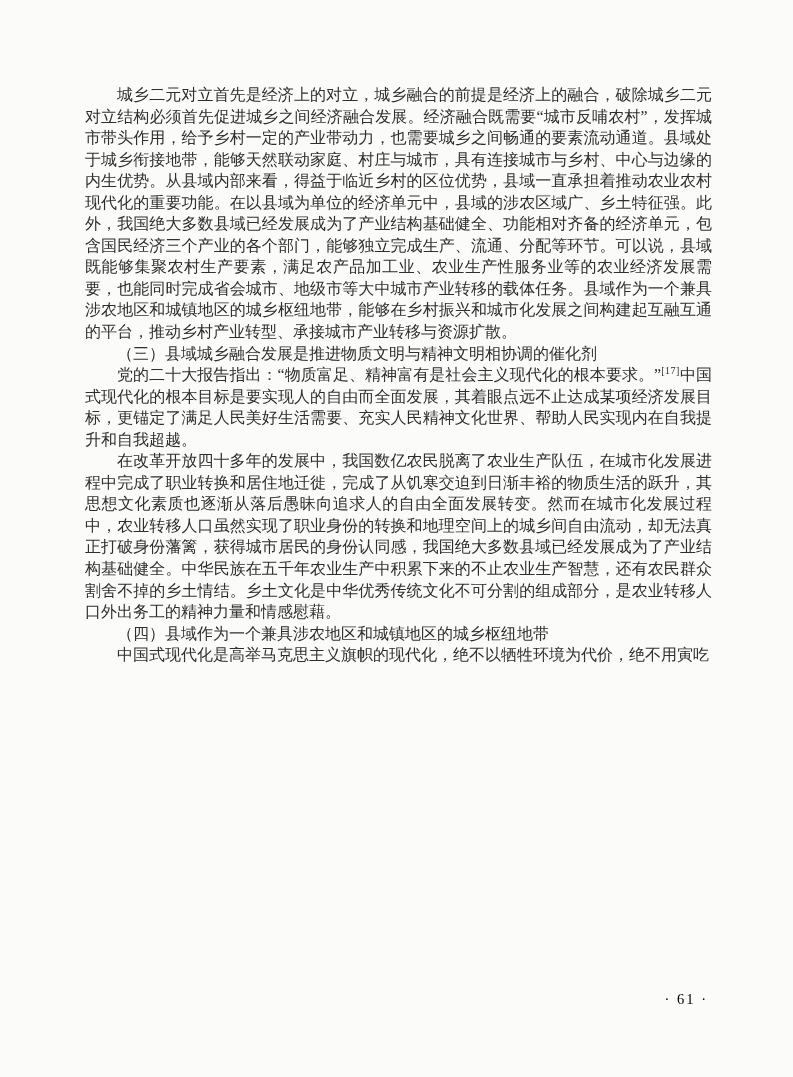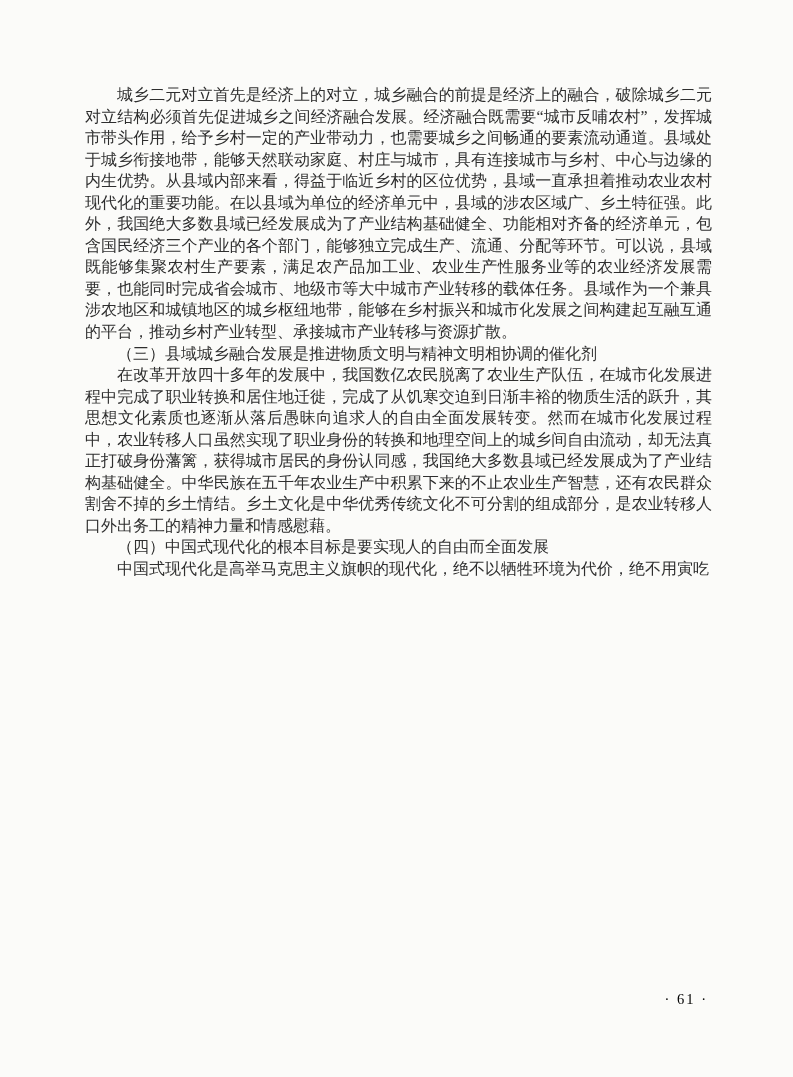--- a/index.html
+++ b/index.html
@@ -46,18 +46,19 @@
     color: #000000;
   }
 </style>
 </head>
 <body>
 
 <div style="width:793px;height:1077px;">
   <main class="page-body" id="paragraphs-container">
       <p class="para"><span>城乡二元对立首先是经济上的对立，城乡融合的前提是经济上的融合，破除城乡二元对立结构必须首先促进城乡之间经济融合发展。经济融合既需要“城市反哺农村”，发挥城市带头作用，给予乡村一定的产业带动力，也需要城乡之间畅通的要素流动通道。县域处于城乡衔接地带，能够天然联动家庭、村庄与城市，具有连接城市与乡村、中心与边缘的内生优势。从县域内部来看，得益于临近乡村的区位优势，县域一直承担着推动农业农村现代化的重要功能。在以县域为单位的经济单元中，县域的涉农区域广、乡土特征强。此外，我国绝大多数县域已经发展成为了产业结构基础健全、功能相对齐备的经济单元，包含国民经济三个产业的各个部门，能够独立完成生产、流通、分配等环节。可以说，县域既能够集聚农村生产要素，满足农产品加工业、农业生产性服务业等的农业经济发展需要，也能同时完成省会城市、地级市等大中城市产业转移的载体任务。县域作为一个兼具涉农地区和城镇地区的城乡枢纽地带，能够在乡村振兴和城市化发展之间构建起互融互通的平台，推动乡村产业转型、承接城市产业转移与资源扩散。</span></p>
       <p class="para section-heading"><span>（三）县域城乡融合发展是推进物质文明与精神文明相协调的催化剂</span></p>
+      <p class="para"><span>党的二十大报告指出：“物质富足、精神富有是社会主义现代化的根本要求。”</span><sup class="fnref">[17]</sup><span>中国式现代化的根本目标是要实现人的自由而全面发展，其着眼点远不止达成某项经济发展目标，更锚定了满足人民美好生活需要、充实人民精神文化世界、帮助人民实现内在自我提升和自我超越。</span></p>
       <p class="para"><span>在改革开放四十多年的发展中，我国数亿农民脱离了农业生产队伍，在城市化发展进程中完成了职业转换和居住地迁徙，完成了从饥寒交迫到日渐丰裕的物质生活的跃升，其思想文化素质也逐渐从落后愚昧向追求人的自由全面发展转变。然而在城市化发展过程中，农业转移人口虽然实现了职业身份的转换和地理空间上的城乡间自由流动，却无法真正打破身份藩篱，获得城市居民的身份认同感，我国绝大多数县域已经发展成为了产业结构基础健全。中华民族在五千年农业生产中积累下来的不止农业生产智慧，还有农民群众割舍不掉的乡土情结。乡土文化是中华优秀传统文化不可分割的组成部分，是农业转移人口外出务工的精神力量和情感慰藉。</span></p>
-      <p class="para section-heading"><span>（四）中国式现代化的根本目标是要实现人的自由而全面发展</span></p>
+      <p class="para section-heading"><span>（四）县域作为一个兼具涉农地区和城镇地区的城乡枢纽地带</span></p>
       <p class="para"><span>中国式现代化是高举马克思主义旗帜的现代化，绝不以牺牲环境为代价，绝不用寅吃</span></p>
     </main>
   <div class="page-number">· 61 ·</div>
 </div>
 
 </body></html>

